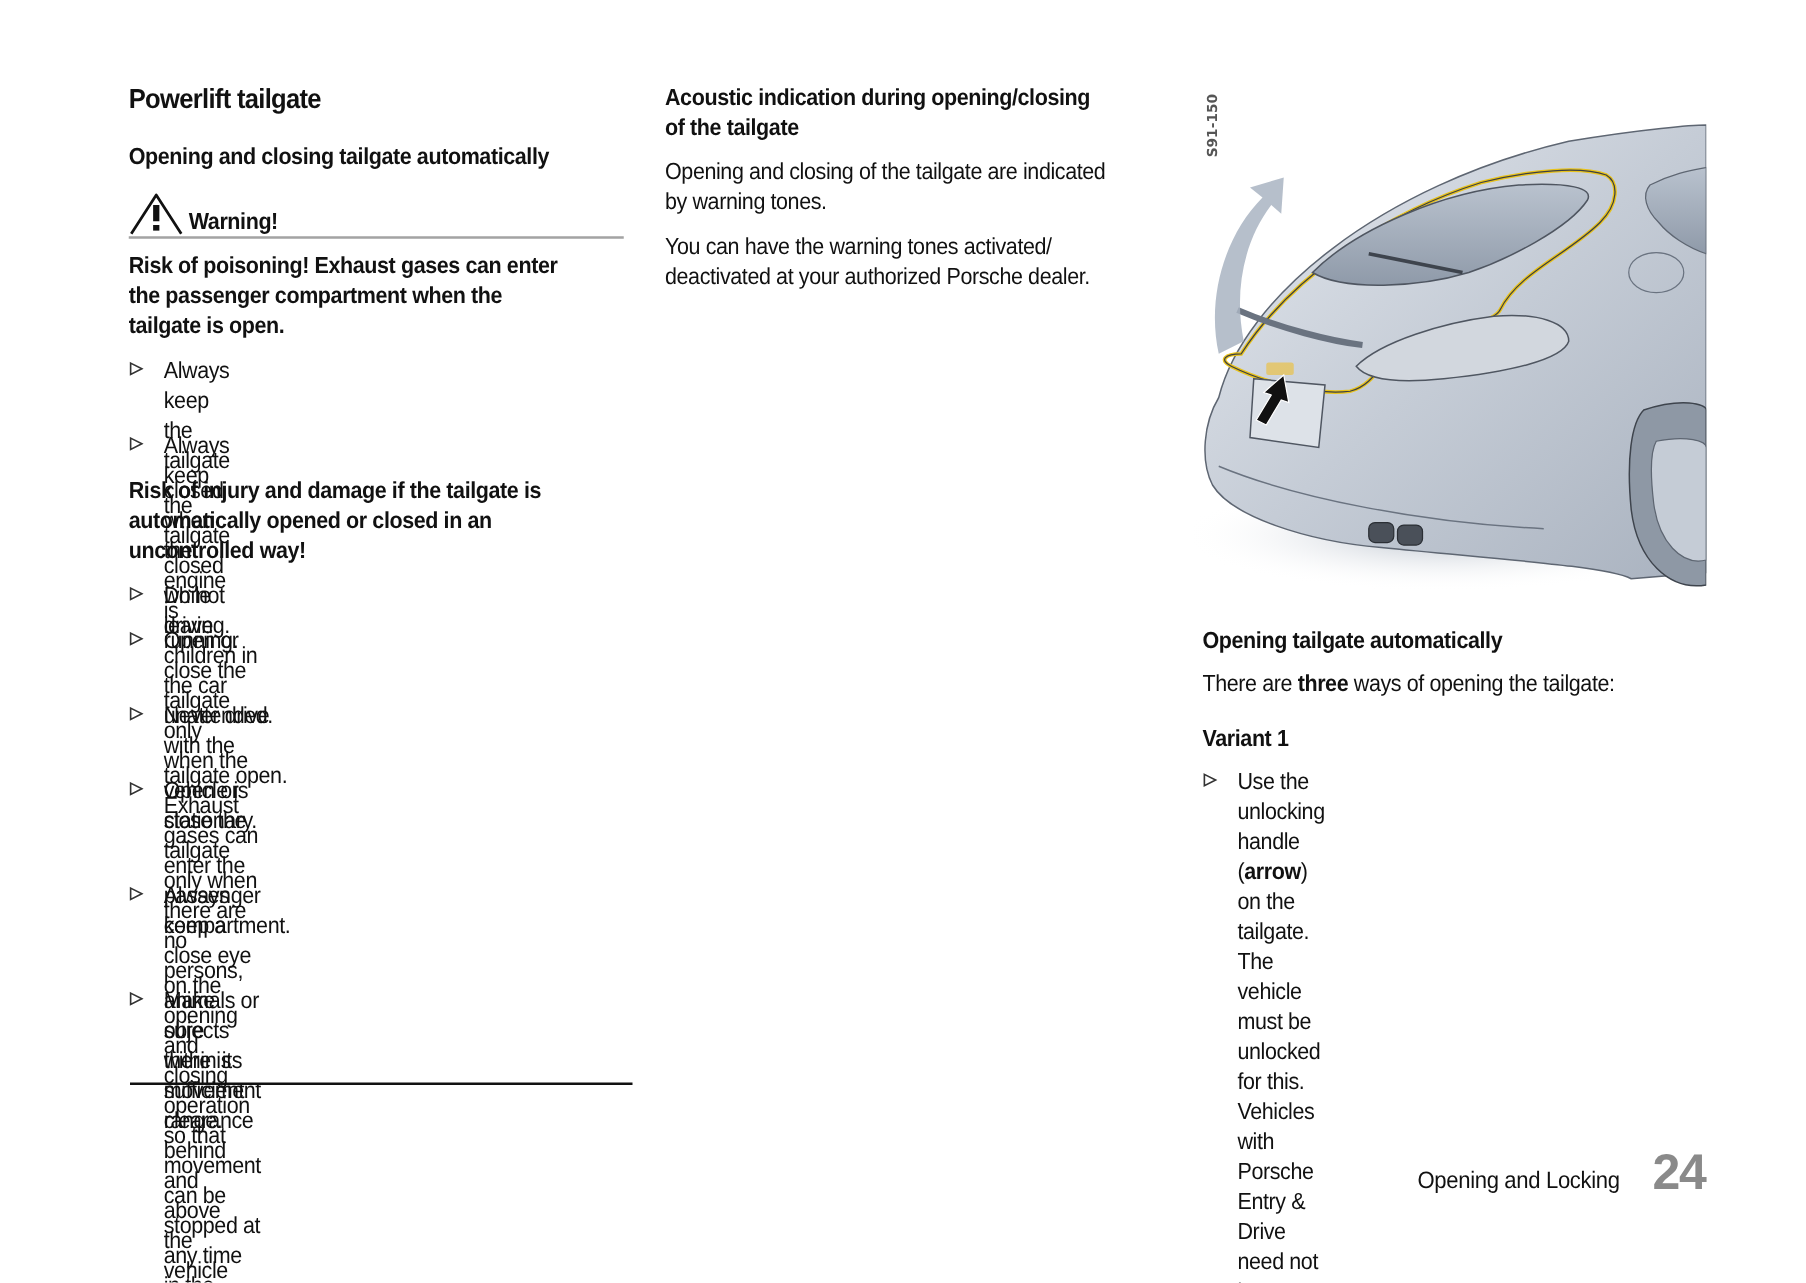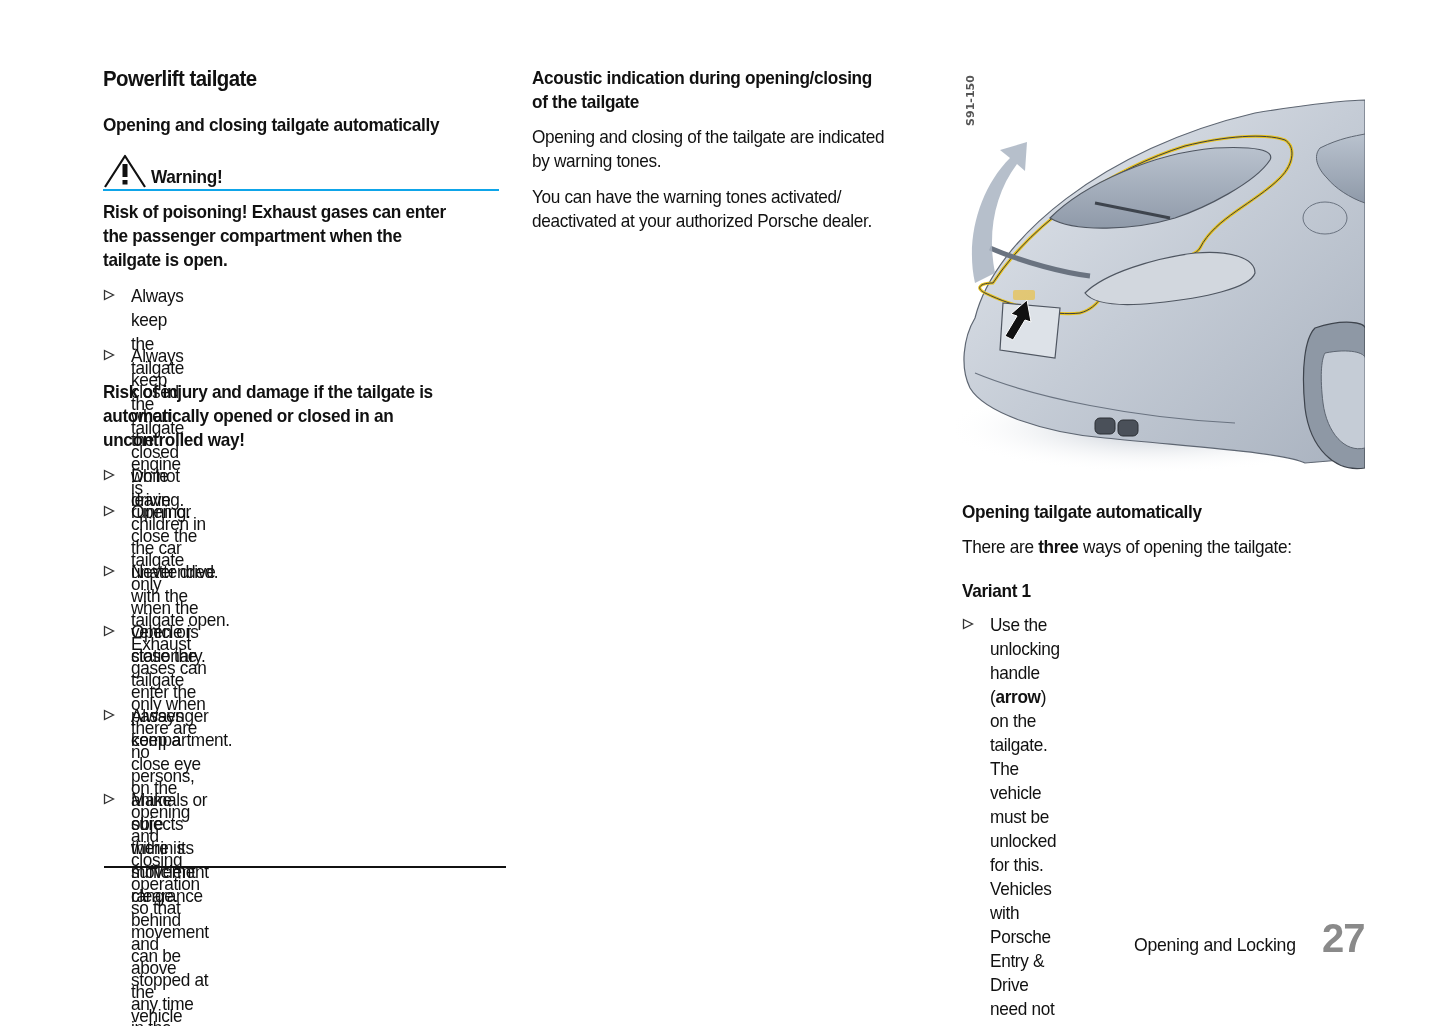--- a/index.html
+++ b/index.html
@@ -26,21 +26,21 @@
   .h1 {
     position: absolute; left: 0; top: 66px;
     font-family: "Liberation Sans", sans-serif;
     font-weight: bold; font-size: 22px; letter-spacing: -0.6px;
     transform: scaleX(0.93); transform-origin: left top;
   }
   .h2 { position: absolute; left: 0; }
 
   .warn-row {
     position: absolute; left: 0; top: 153px; width: 396px; height: 36px;
-    border-bottom: 2px solid #0ea5e9;
+    border-bottom: 2px solid #a3a3a3;
   }
   .warn-icon { position: absolute; left: 0; top: 0; width: 44px; height: 36px; }
   .warn-label { position: absolute; left: 48px; top: 12px; }
 
   .p { position: absolute; left: 0; }
   .bullet { position: absolute; left: 0; }
   .bullet .mark {
     position: absolute; left: 0; top: 5px; width: 12px; height: 12px;
   }
   .bullet .btxt { position: absolute; left: 28px; top: 0; }
@@ -264,13 +264,13 @@
       <div><span>Use the unlocking handle (</span><span class="bold">arrow</span><span>) on the</span></div>
       <div>tailgate. The vehicle must be unlocked for this.</div>
       <div>Vehicles with Porsche Entry &amp; Drive need not</div>
       <div>be unlocked. You simply have to carry the car</div>
 
     </div>
   </div>
 </div>
 
 <div class="footer-section txt">Opening and Locking</div>
-<div class="footer-page">27</div>
+<div class="footer-page">24</div>
 
 </body></html>

